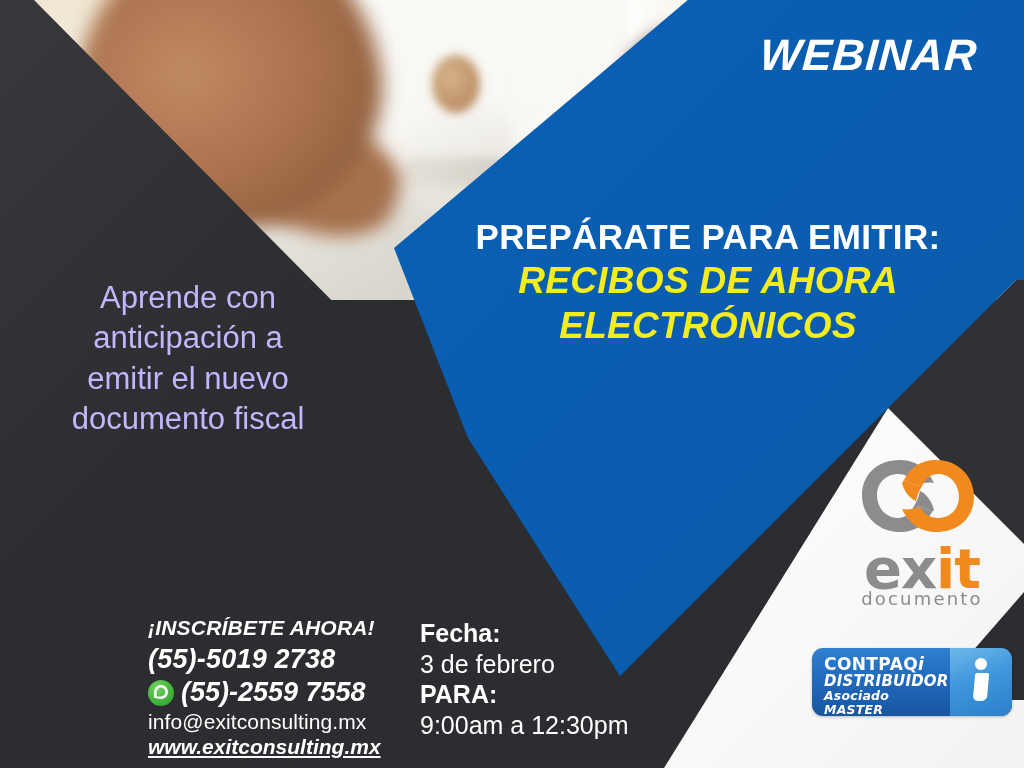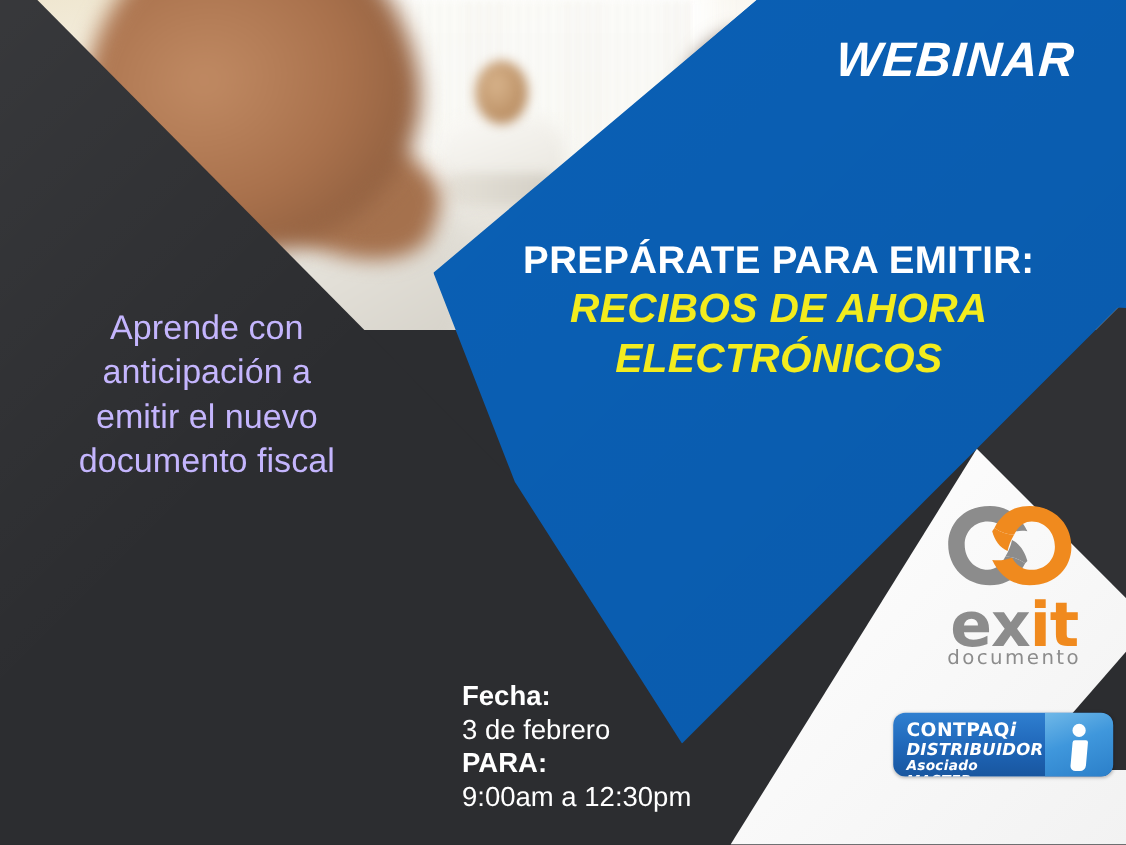--- a/index.html
+++ b/index.html
@@ -288,21 +288,21 @@
     font-family:"DejaVu Sans", sans-serif;
   }
   .logo-sub{
     position:absolute;left:0;top:138px;width:160px;text-align:center;
     font-size:18px;color:#8c8c8c;letter-spacing:2.2px;
     font-family:"DejaVu Sans", sans-serif;
   }
 
   
   .badge{
-    position:absolute;left:812px;top:648px;width:200px;height:58px;
+    position:absolute;left:812px;top:648px;width:200px;height:68px;
     border-radius:11px;overflow:hidden;
     background:linear-gradient(180deg,#2f7fd0 0%,#1f66b8 55%,#18569f 100%);
     box-shadow:0 1px 3px rgba(0,0,0,.25);
     display:flex;
   }
   .badge-txt{
     flex:1;padding:7px 0 0 12px;color:#ffffff;line-height:1.07;
   }
   .badge-txt .b1{
     font-size:17px;font-weight:bold;letter-spacing:.4px;
@@ -380,20 +380,30 @@
     <span class="l3">ELECTRÓNICOS</span>
   </div>
 
   <div class="lead">
     <span>Aprende con</span>
     <span>anticipación a</span>
     <span>emitir el nuevo</span>
     <span>documento fiscal</span>
   </div>
 
+  <div class="contact">
+    <div class="cta">¡INSCRÍBETE AHORA!</div>
+    <div class="phone">(55)-5019 2738</div>
+    <div class="phone-wa">
+      <span class="wa-icon"></span>
+      <span>(55)-2559 7558</span>
+    </div>
+    <div class="mail">info@exitconsulting.mx</div>
+    <div class="web">www.exitconsulting.mx</div>
+  </div>
 
   <div class="when">
     <span class="k">Fecha:</span>
     <span class="v">3 de febrero</span>
     <span class="k">PARA:</span>
     <span class="v">9:00am a 12:30pm</span>
   </div>
 
   <div class="logo">
     <svg class="logo-mark" viewBox="0 0 124 92">

